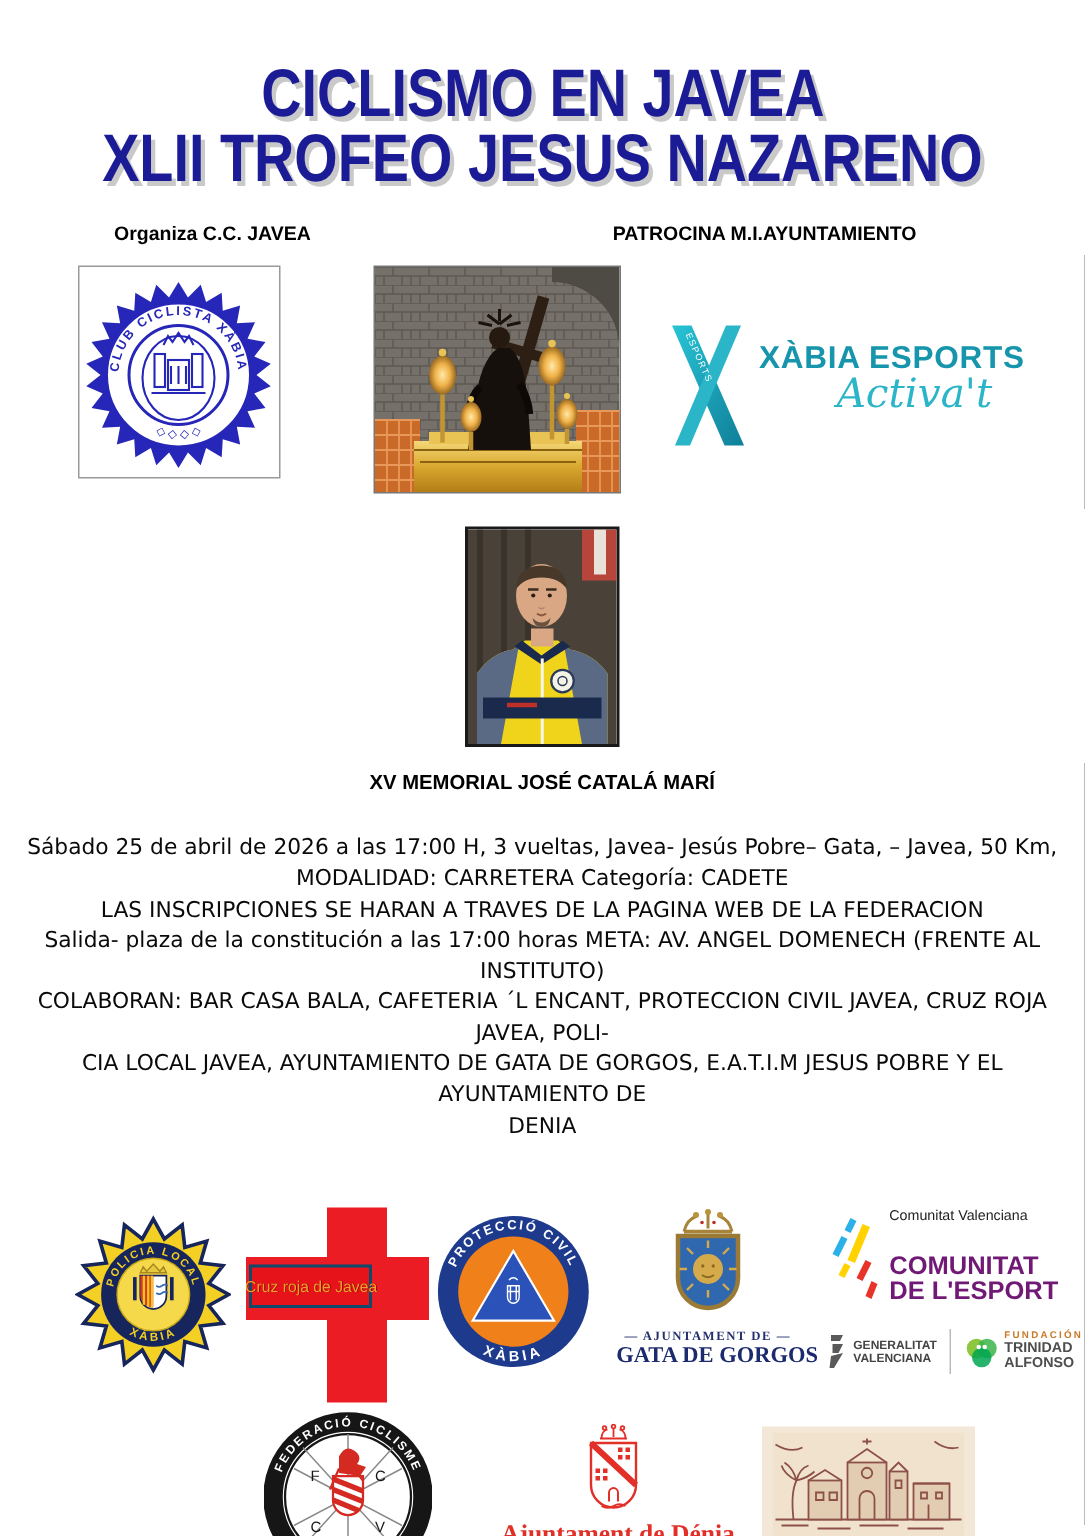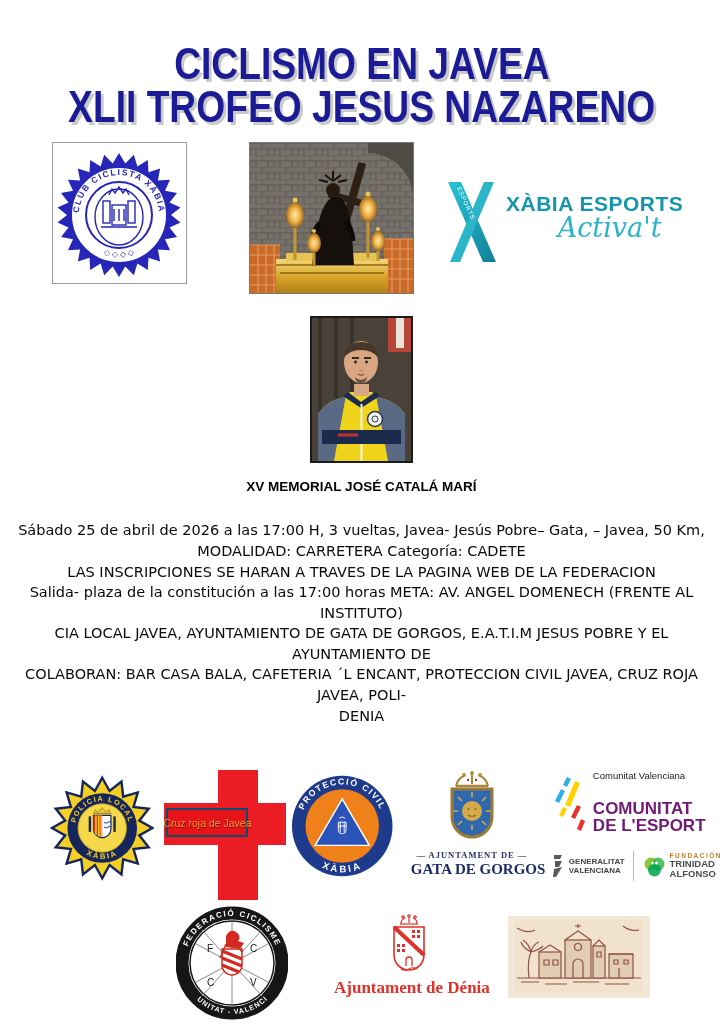--- a/index.html
+++ b/index.html
@@ -73,20 +73,24 @@
 </head>
 <body>
 
 <div class="page">
 
   <div class="title">
     <div>CICLISMO EN JAVEA</div><br>
     <div>XLII TROFEO JESUS NAZARENO</div>
   </div>
 
+  <div class="org-row">
+    <span>Organiza C.C. JAVEA</span>
+    <span>PATROCINA M.I.AYUNTAMIENTO</span>
+  </div>
 
   <div class="logo-row">
 
     <div class="club-box">
       <svg viewBox="0 0 133 140" width="133" height="140">
         <polygon fill="#2626b8" points="66.0,10.0 72.3,20.4 80.8,11.8 84.4,23.4 94.8,17.1 95.5,29.2 107.1,25.6 104.9,37.5 117.0,36.8 112.0,47.8 124.0,50.0 116.5,59.6 127.5,64.5 118.0,72.0 127.5,79.5 116.5,84.4 124.0,94.0 112.0,96.2 117.0,107.2 104.9,106.5 107.1,118.4 95.5,114.8 94.8,126.9 84.4,120.6 80.8,132.2 72.3,123.6 66.0,134.0 59.7,123.6 51.2,132.2 47.6,120.6 37.2,126.9 36.5,114.8 24.9,118.4 27.1,106.5 15.0,107.2 20.0,96.2 8.0,94.0 15.5,84.4 4.5,79.5 14.0,72.0 4.5,64.5 15.5,59.6 8.0,50.0 20.0,47.8 15.0,36.8 27.1,37.5 24.9,25.6 36.5,29.2 37.2,17.1 47.6,23.4 51.2,11.8 59.7,20.4"></polygon>
         <circle cx="66" cy="72" r="48" fill="#ffffff" stroke="#2626b8" stroke-width="2"></circle>
         <circle cx="66" cy="72" r="33" fill="#ffffff" stroke="#2626b8" stroke-width="2"></circle>
         <defs>
           <path id="club-top" d="M 37.7,100.3 A 40,40 0 1 1 94.3,100.3" fill="none"></path>
@@ -206,22 +210,22 @@
     </svg>
   </div>
 
   <div class="memorial">XV MEMORIAL JOSÉ CATALÁ MARÍ</div>
 
   <div class="body-text">
     <div>Sábado 25 de abril de 2026 a las 17:00 H, 3 vueltas, Javea- Jesús Pobre– Gata, – Javea, 50 Km,</div>
     <div>MODALIDAD: CARRETERA Categoría: CADETE</div>
     <div>LAS INSCRIPCIONES SE HARAN A TRAVES DE LA PAGINA WEB DE LA FEDERACION</div>
     <div>Salida- plaza de la constitución a las 17:00 horas META: AV. ANGEL DOMENECH (FRENTE AL INSTITUTO)</div>
+    <div>COLABORAN: BAR CASA BALA, CAFETERIA ´L ENCANT, PROTECCION CIVIL JAVEA, CRUZ ROJA JAVEA, POLI-</div>
     <div>CIA LOCAL JAVEA, AYUNTAMIENTO DE GATA DE GORGOS, E.A.T.I.M JESUS POBRE Y EL AYUNTAMIENTO DE</div>
-    <div>COLABORAN: BAR CASA BALA, CAFETERIA ´L ENCANT, PROTECCION CIVIL JAVEA, CRUZ ROJA JAVEA, POLI-</div>
     <div>DENIA</div>
   </div>
 
   <div class="sp1">
 
     <svg class="police-badge" viewBox="0 0 108 116">
       <polygon fill="#f3d023" stroke="#16255c" stroke-width="2.5" points="54.0,6.0 61.6,19.7 73.9,10.0 75.7,25.6 90.8,21.2 86.4,36.3 102.0,38.1 92.3,50.4 106.0,58.0 92.3,65.6 102.0,77.9 86.4,79.7 90.8,94.8 75.7,90.4 73.9,106.0 61.6,96.3 54.0,110.0 46.4,96.3 34.1,106.0 32.3,90.4 17.2,94.8 21.6,79.7 6.0,77.9 15.7,65.6 2.0,58.0 15.7,50.4 6.0,38.1 21.6,36.3 17.2,21.2 32.3,25.6 34.1,10.0 46.4,19.7"></polygon>
       <circle cx="54" cy="58" r="36" fill="#16255c"></circle>
       <circle cx="54" cy="58" r="25" fill="#f5d94a" stroke="#c8a818" stroke-width="1"></circle>
       <defs>

